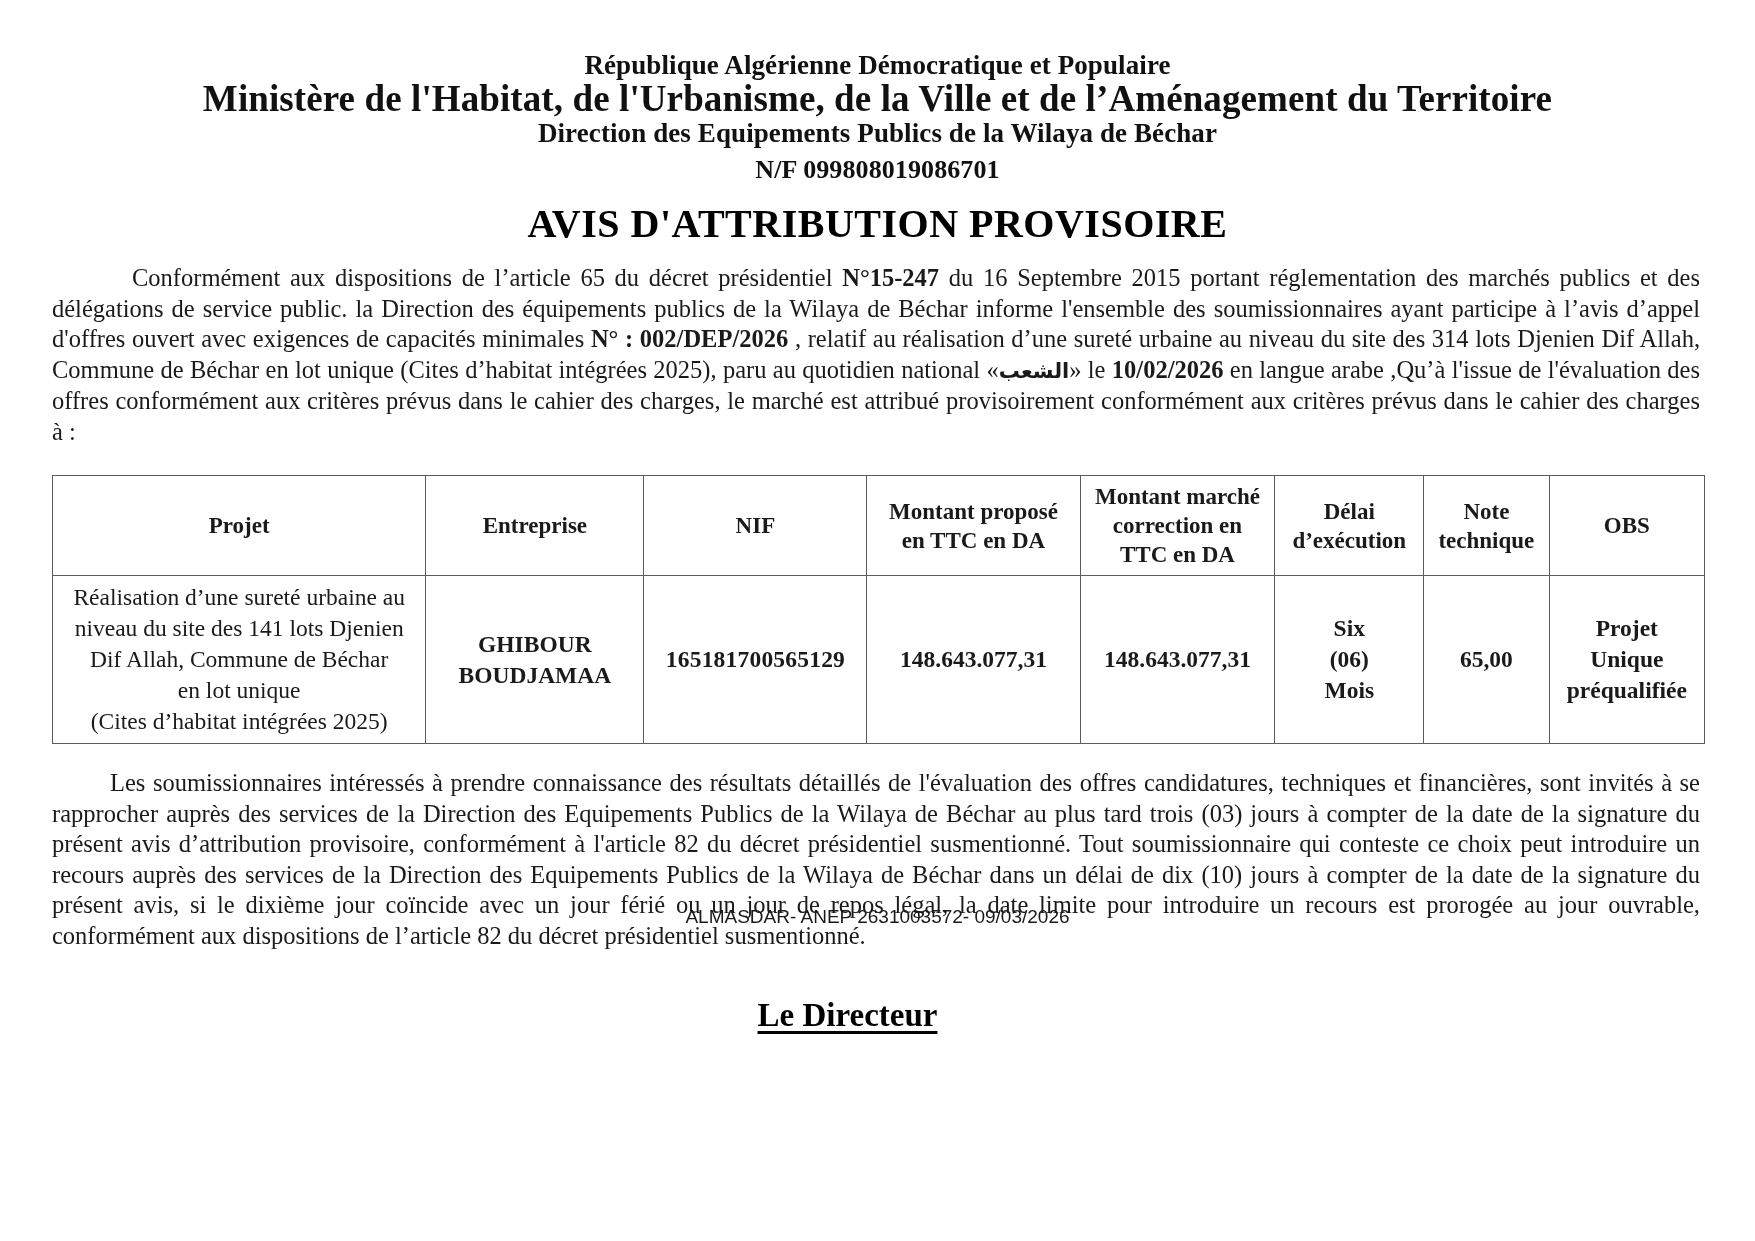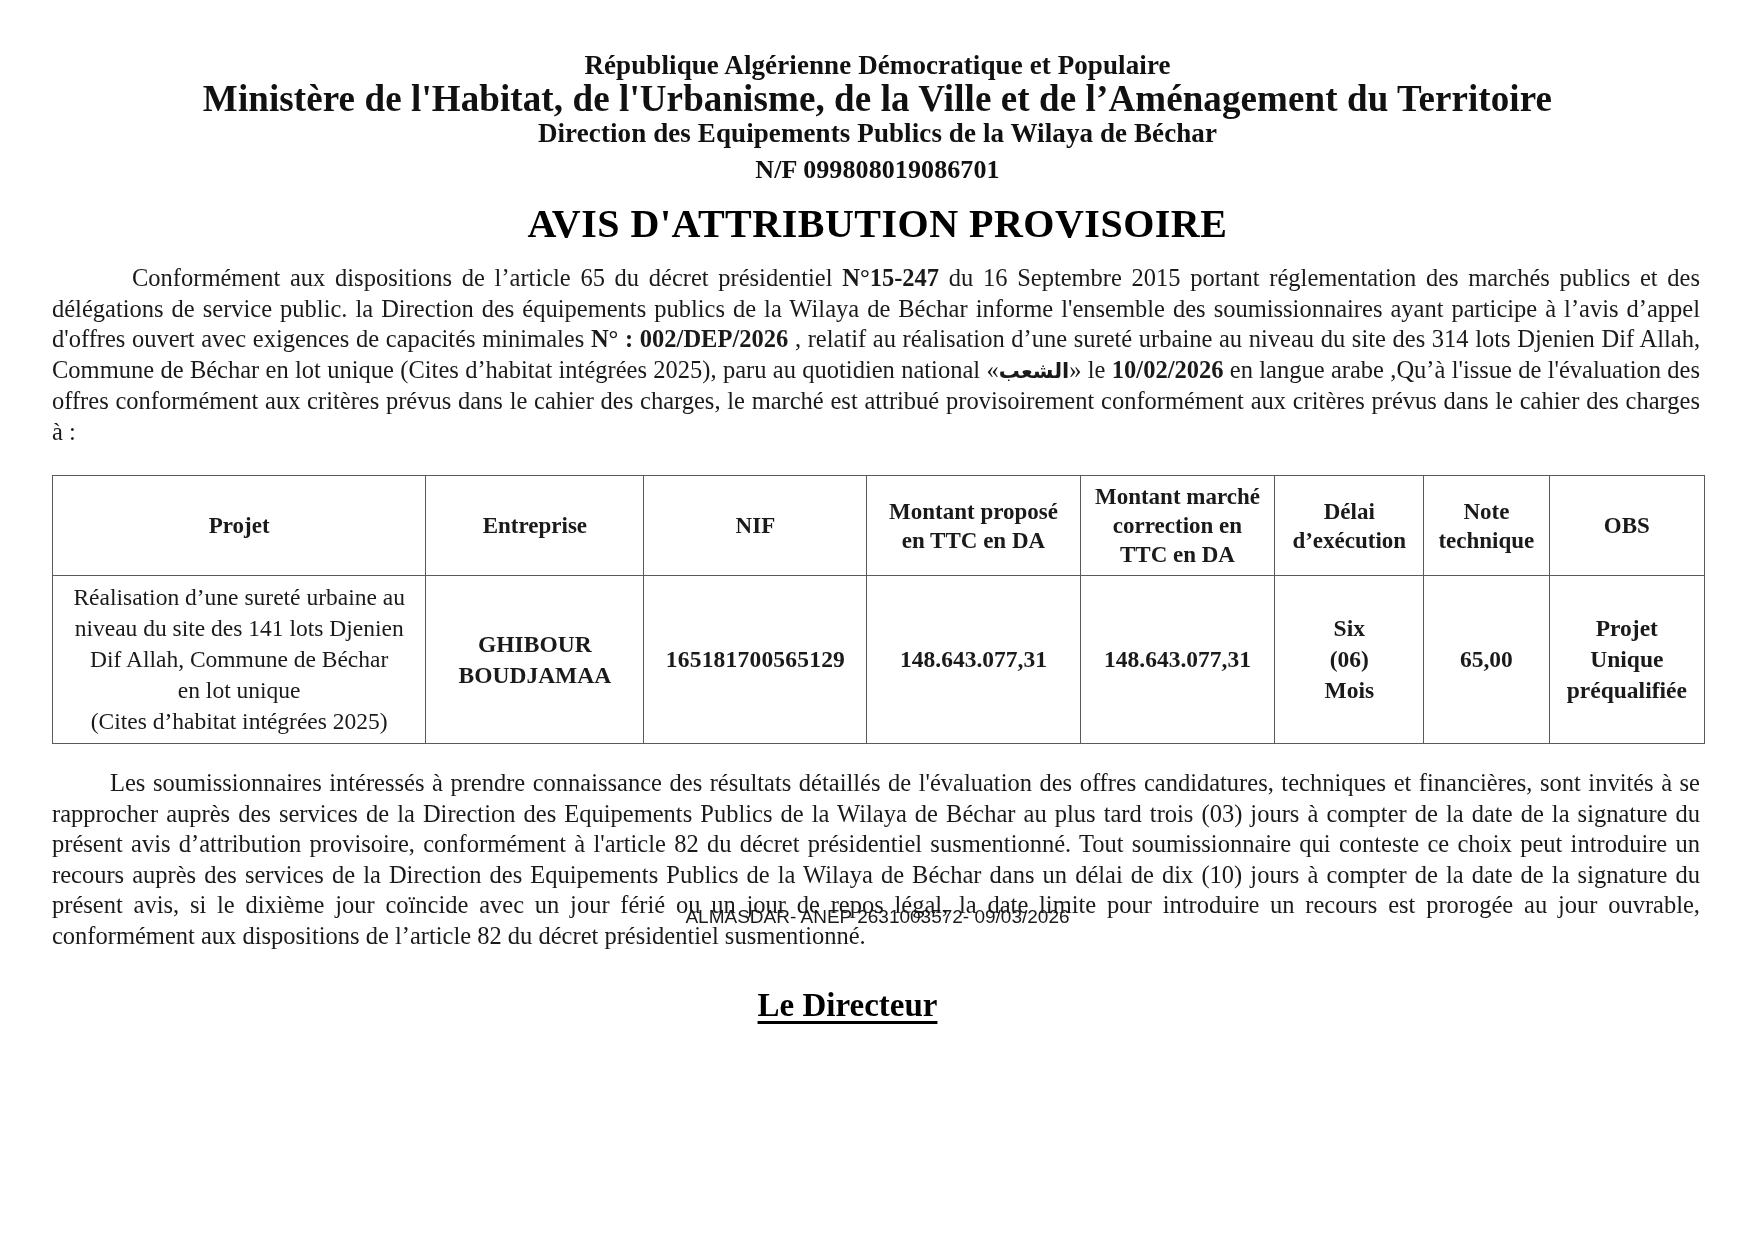--- a/index.html
+++ b/index.html
@@ -144,21 +144,21 @@
   col.c-nif        { width: 13.5%; }
   col.c-montant1   { width: 12.9%; }
   col.c-montant2   { width: 11.8%; }
   col.c-delai      { width: 9.0%; }
   col.c-note       { width: 7.6%; }
   col.c-obs        { width: 9.4%; }
 
   
   .signature {
     text-align: center;
-    margin-top: 36px;
+    margin-top: 46px;
     padding-right: 60px;
   }
   .signature .sig-text {
     display: inline-block;
     font-weight: bold;
     font-size: 33px;
     text-decoration: underline;
     text-underline-offset: 5px;
     color: #000;
   }

